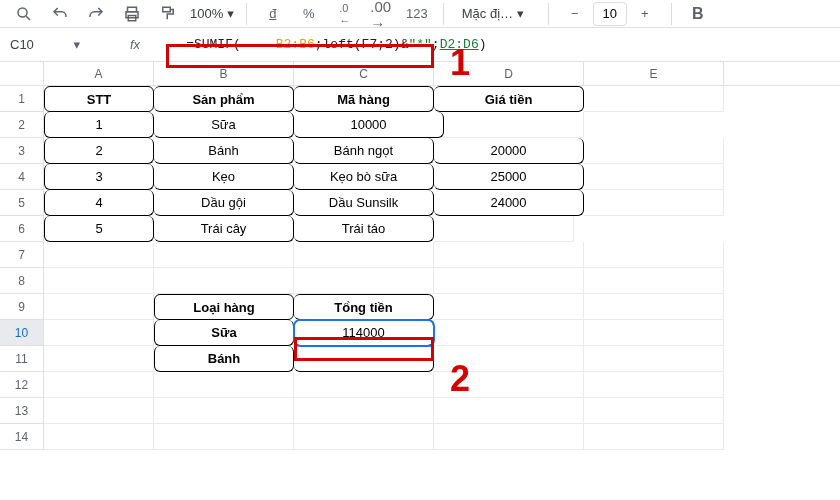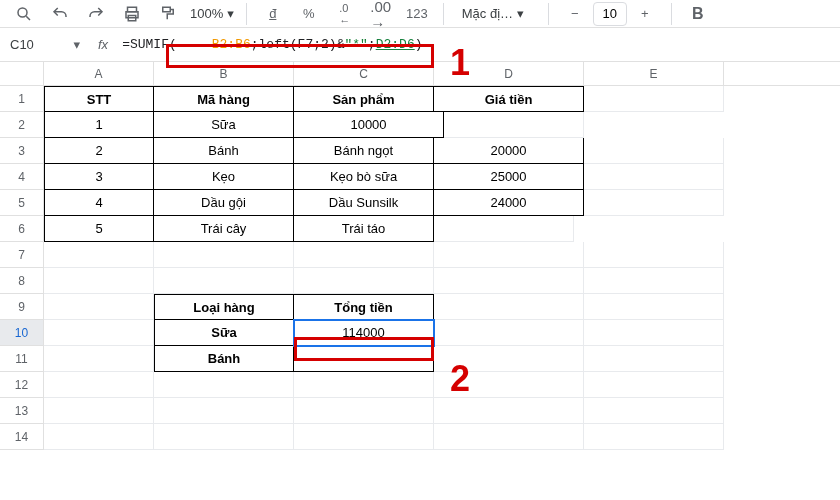--- a/index.html
+++ b/index.html
@@ -7,21 +7,21 @@
 
 .toolbar { display: flex; align-items: center; gap: 8px; padding: 0 10px; border-bottom: 1px solid #e0e0e0; background: #fff; height: 28px; }
 .tool-btn { display: flex; align-items: center; justify-content: center; width: 28px; height: 28px; border-radius: 4px; color: #5f6368; cursor: pointer; }
 .zoom { display: flex; align-items: center; gap: 4px; color: #3c4043; }
 .sep { width: 1px; height: 22px; background: #dadce0; margin: 0 4px; }
 .font-sel { display: flex; align-items: center; gap: 4px; color: #3c4043; padding: 0 6px; width: 80px; overflow: hidden; white-space: nowrap; }
 .font-size-box { display: flex; align-items: center; gap: 4px; }
 .font-size-input { width: 34px; height: 24px; text-align: center; border: 1px solid #dadce0; border-radius: 4px; font-size: 13px; }
 .bold-btn { font-weight: bold; font-size: 16px; }
 
-.name-formula-row { display: flex; align-items: center; height: 34px; border-bottom: 1px solid #e0e0e0; }
+.name-formula-row { display: flex; align-items: center; height: 34px; border-bottom: 1px solid #e0e0e0; gap: 32px; }
 .name-box { width: 90px; padding: 0 10px; display: flex; align-items: center; justify-content: space-between; color: #3c4043; height: 100%; }
 .fx-label { color: #5f6368; font-style: italic; padding: 0 8px; }
 .formula-bar { flex: 1; padding: 0 6px; font-family: 'Consolas','Courier New',monospace; font-size: 13px; display: flex; align-items: center; height: 100%; text-align: right; }
 .formula-bar .tok-fn { color: #202124; }
 .formula-bar .tok-range1 { color: #f29900; padding-left: 35px; }
 .formula-bar .tok-func2 { color: #188038; }
 .formula-bar .tok-range2 { color: #15803d; text-decoration: underline; }
 
 .grid { position: relative; }
 .col-headers { display: flex; height: 24px; background: #fff; border-bottom: 1px solid #e0e0e0; }
@@ -33,21 +33,21 @@
 .row { display: flex; height: 26px; }
 .row-h { width: 44px; border-right: 1px solid #e0e0e0; border-bottom: 1px solid #e0e0e0; display: flex; align-items: center; justify-content: center; color: #5f6368; font-size: 12px; background: #fff; }
 .row-h.sel { background: #e8eaed; color: #1967d2; }
 .cell { border-right: 1px solid #e8eaed; border-bottom: 1px solid #e8eaed; display: flex; align-items: center; justify-content: center; padding: 0 6px; overflow: hidden; white-space: nowrap; }
 
 
 .b-top { border-top: 1.5px solid #000; }
 .b-bot { border-bottom: 1.5px solid #000 !important; }
 .b-left { border-left: 1.5px solid #000; }
 .b-right { border-right: 1.5px solid #000 !important; }
-.center { text-align: center; justify-content: center; }
+.center { text-align: center; justify-content: center; border-radius: 6px; }
 .bold { font-weight: bold; }
 
 .active-cell { outline: 2px solid #1a73e8; outline-offset: -1px; position: relative; }
 
 .annot1 { position: absolute; top: 44px; left: 166px; width: 268px; height: 24px; border: 3px solid #d50000; pointer-events: none; }
 .annot1-num { position: absolute; top: 42px; left: 450px; color: #d50000; font-size: 36px; font-weight: bold; pointer-events: none; }
 .annot2 { position: absolute; top: 337px; left: 294px; width: 140px; height: 24px; border: 3px solid #d50000; pointer-events: none; }
 .annot2-num { position: absolute; top: 358px; left: 450px; color: #d50000; font-size: 36px; font-weight: bold; pointer-events: none; }
 </style>
 </head>
@@ -141,22 +141,22 @@
     <div class="col-h col-B">B</div>
     <div class="col-h col-C">C</div>
     <div class="col-h col-D">D</div>
     <div class="col-h col-E">E</div>
   </div>
   <div class="grid-body">
 
     <div class="row">
       <div class="row-h">1</div>
       <div class="cell col-A center bold b-top b-left b-right b-bot">STT</div>
+      <div class="cell col-C center bold b-top b-right b-bot">Sản phẩm</div>
       <div class="cell col-B center bold b-top b-right b-bot">Mã hàng</div>
-      <div class="cell col-C center bold b-top b-right b-bot">Sản phẩm</div>
       <div class="cell col-D center bold b-top b-right b-bot">Giá tiền</div>
       <div class="cell col-E"></div>
     </div>
 
     <div class="row">
       <div class="row-h">2</div>
       <div class="cell col-A center b-left b-right b-bot">1</div>
       <div class="cell col-B center b-right b-bot">Sữa</div>
       <div class="cell col-D center b-right b-bot">10000</div>
       <div class="cell col-E"></div>

